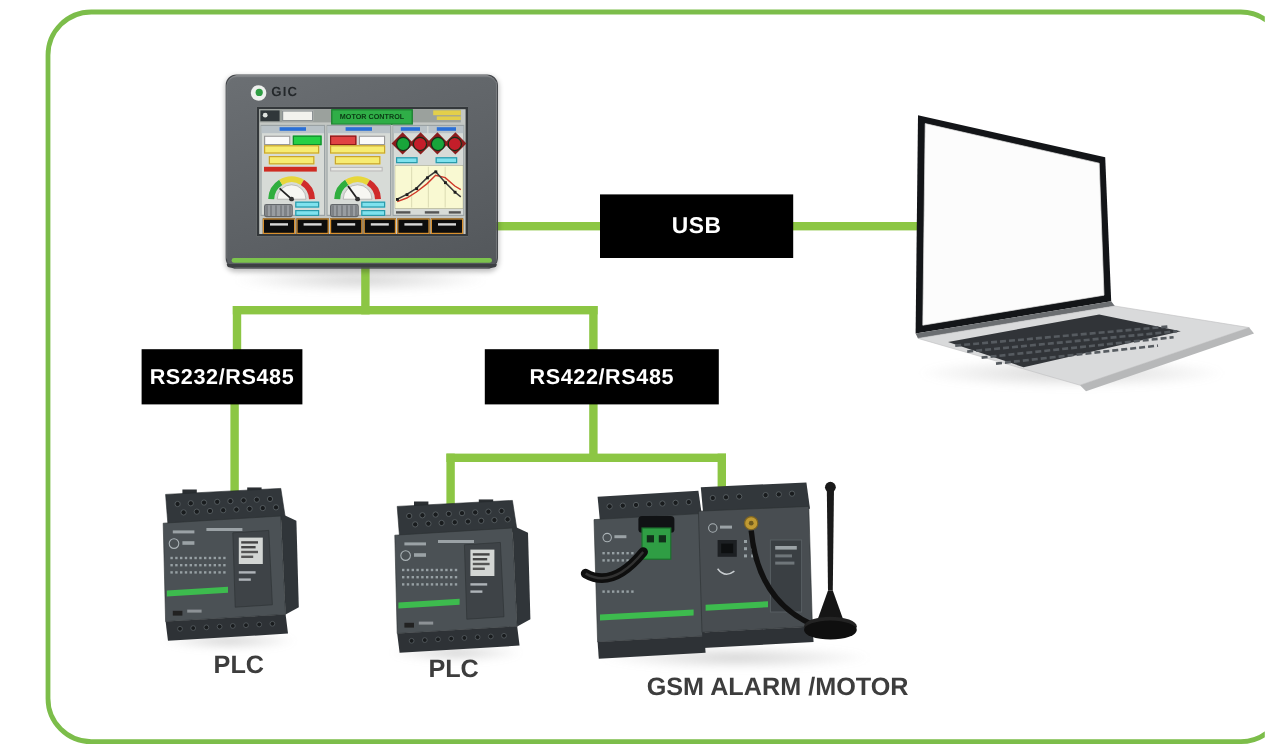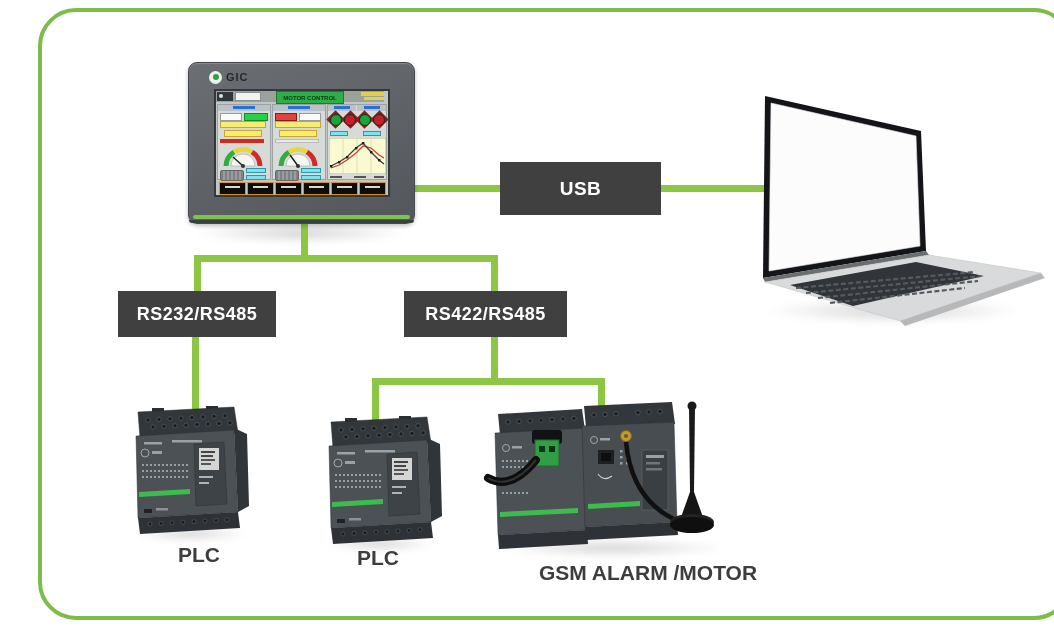--- a/index.html
+++ b/index.html
@@ -1,20 +1,20 @@
 <!DOCTYPE html>
 <html><head>
 <meta charset="utf-8">
 <style>
   html,body{margin:0;padding:0;background:#ffffff;}
   .canvas{position:relative;width:1054px;height:628px;background:#ffffff;overflow:hidden;
           font-family:"Liberation Sans",sans-serif;margin-left:28px;}
   .frame{position:absolute;left:10px;top:8px;right:10px;bottom:8px;border:4px solid #7cbd4a;border-radius:38px;}
   .line{position:absolute;background:#8cc644;}
-  .gbox{position:absolute;background:#404040;color:#ffffff;font-weight:bold;
+  .gbox{position:absolute;background:#000000;color:#ffffff;font-weight:bold;
         display:flex;align-items:center;justify-content:center;letter-spacing:.5px;}
   .devlabel{position:absolute;color:#3d3d3d;font-weight:bold;text-align:center;}
   .refl{position:absolute;background:radial-gradient(ellipse at center,rgba(120,120,120,.30),rgba(255,255,255,0) 70%);filter:blur(3px);}
   
   .hmi{position:absolute;left:160px;top:62px;width:225px;height:160px;border-radius:9px;
        background:linear-gradient(160deg,#6b6f73,#53575b);border:1px solid #45484c;
        box-shadow:0 2px 4px rgba(0,0,0,.25), inset 0 1px 1px rgba(255,255,255,.22);}
   .hmi-strip{position:absolute;left:4px;right:4px;bottom:4px;height:4px;background:#7cc34d;border-radius:2px;}
   .hmi-lip{position:absolute;left:0;right:0;bottom:0;height:3px;background:#3c3f42;border-radius:0 0 9px 9px;}
   .hmi-logo{position:absolute;left:20px;top:6px;height:16px;display:flex;align-items:center;gap:4px;}
@@ -189,22 +189,22 @@
     <polygon points="60,200 186,177 254,191 123,221" fill="#313438"></polygon>
     <g stroke="#565b60" stroke-width="2.2" stroke-dasharray="5,2.5" fill="none">
       <line x1="66" y1="203" x2="245" y2="187"></line>
       <line x1="76" y1="208" x2="251" y2="191"></line>
       <line x1="88" y1="213" x2="248" y2="196"></line>
       <line x1="100" y1="218" x2="235" y2="203"></line>
     </g>
     <polygon points="170,236 311,188 315,193 175,241" fill="#b7b8b9"></polygon>
   </svg>
 
-  <div class="gbox" style="left:90px;top:291px;width:158px;height:46px;font-size:18px;text-align:right;">RS232/RS485</div>
-  <div class="gbox" style="left:376px;top:291px;width:163px;height:46px;font-size:18px;text-align:center;">RS422/RS485</div>
+  <div class="gbox" style="left:90px;top:291px;width:134px;height:46px;font-size:18px;text-align:right;">RS232/RS485</div>
+  <div class="gbox" style="left:376px;top:291px;width:195px;height:46px;font-size:18px;text-align:center;">RS422/RS485</div>
 
   <svg width="0" height="0" style="position:absolute;">
     <defs>
       <g id="plc-shape">
         <polygon points="22,2 34,2 34,8 22,8" fill="#2b2f32"></polygon>
           <polygon points="76,0 88,0 88,6 76,6" fill="#2b2f32"></polygon>
         <polygon points="8,6 104,1 108,27 10,32" fill="#32373b" stroke="#24282b" stroke-width=".5"></polygon>
         <g fill="#191c1e" stroke="#5c6367" stroke-width=".7">
           <circle cx="18" cy="14" r="2.2"></circle>
             <circle cx="29" cy="13.4" r="2.2"></circle>

